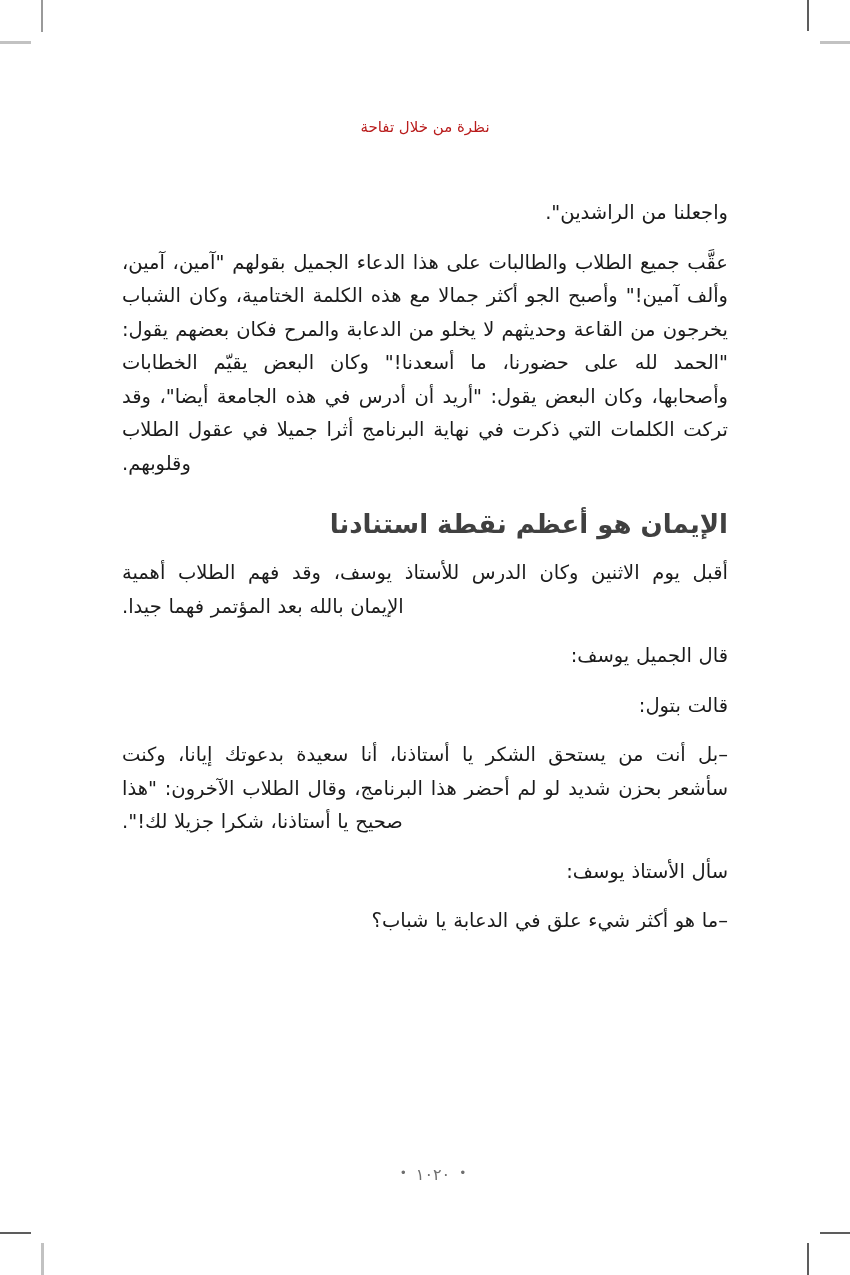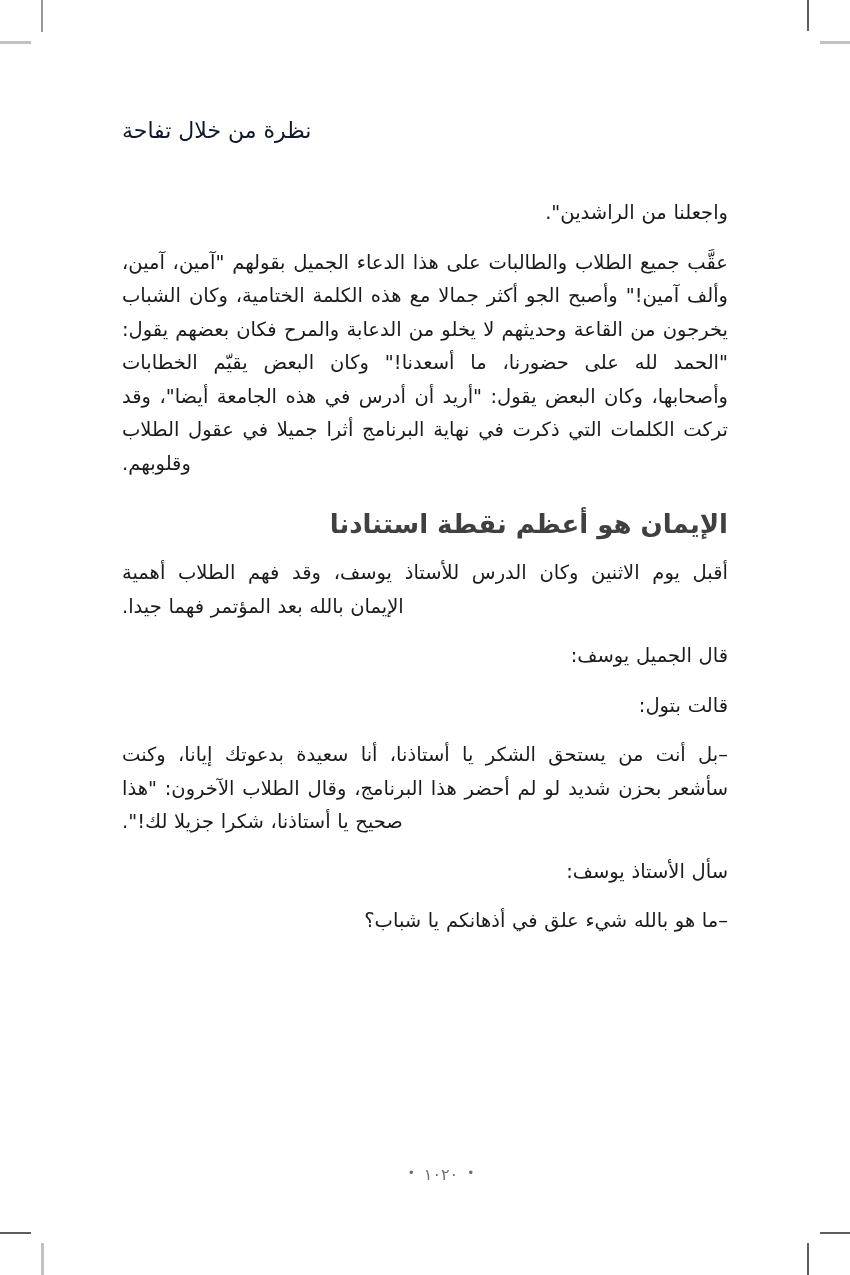--- a/index.html
+++ b/index.html
@@ -45,23 +45,23 @@
     width: 606px;
     height: 1275px;
   }
 
   
   .running-head {
     position: absolute;
     top: 118px;
     left: 0;
     width: 100%;
-    text-align: left;
-    color: #0f172a;
-    font-size: 22px;
+    text-align: center;
+    color: #b91c1c;
+    font-size: 15px;
     font-family: "DejaVu Sans", sans-serif;
     letter-spacing: 0.2px;
     direction: rtl;
   }
 
   
   .body-area {
     position: absolute;
     top: 196px;
     left: 0;
@@ -99,21 +99,21 @@
     text-align: right;
     font-family: "DejaVu Sans", sans-serif;
   }
 
   .gap-before { margin-top: 20px; }
 
   
   .folio {
     position: absolute;
     bottom: 91px;
-    left: 16px;
+    left: 8px;
     width: 100%;
     text-align: center;
     color: #6f6f6f;
     font-size: 16px;
     direction: rtl;
     font-family: "DejaVu Sans", sans-serif;
   }
   .folio .dot {
     display: inline-block;
     margin: 0 9px;
@@ -153,21 +153,21 @@
 
       <p class="para short gap-before">قال الجميل يوسف:</p>
 
 
       <p class="para short gap-before">قالت بتول:</p>
 
       <p class="para gap-before">–بل أنت من يستحق الشكر يا أستاذنا، أنا سعيدة بدعوتك إيانا، وكنت سأشعر بحزن شديد لو لم أحضر هذا البرنامج، وقال الطلاب الآخرون: "هذا صحيح يا أستاذنا، شكرا جزيلا لك!".</p>
 
       <p class="para short gap-before">سأل الأستاذ يوسف:</p>
 
-      <p class="para short gap-before">–ما هو بالله شيء علق في أذهانكم يا شباب؟</p>
+      <p class="para short gap-before">–ما هو أكثر شيء علق في الدعابة يا شباب؟</p>
 
 
     </div>
 
     <div class="folio">
       <span class="dot">•</span><span class="num">١٠٢٠</span><span class="dot">•</span>
     </div>
 
   </div>
 </div>

